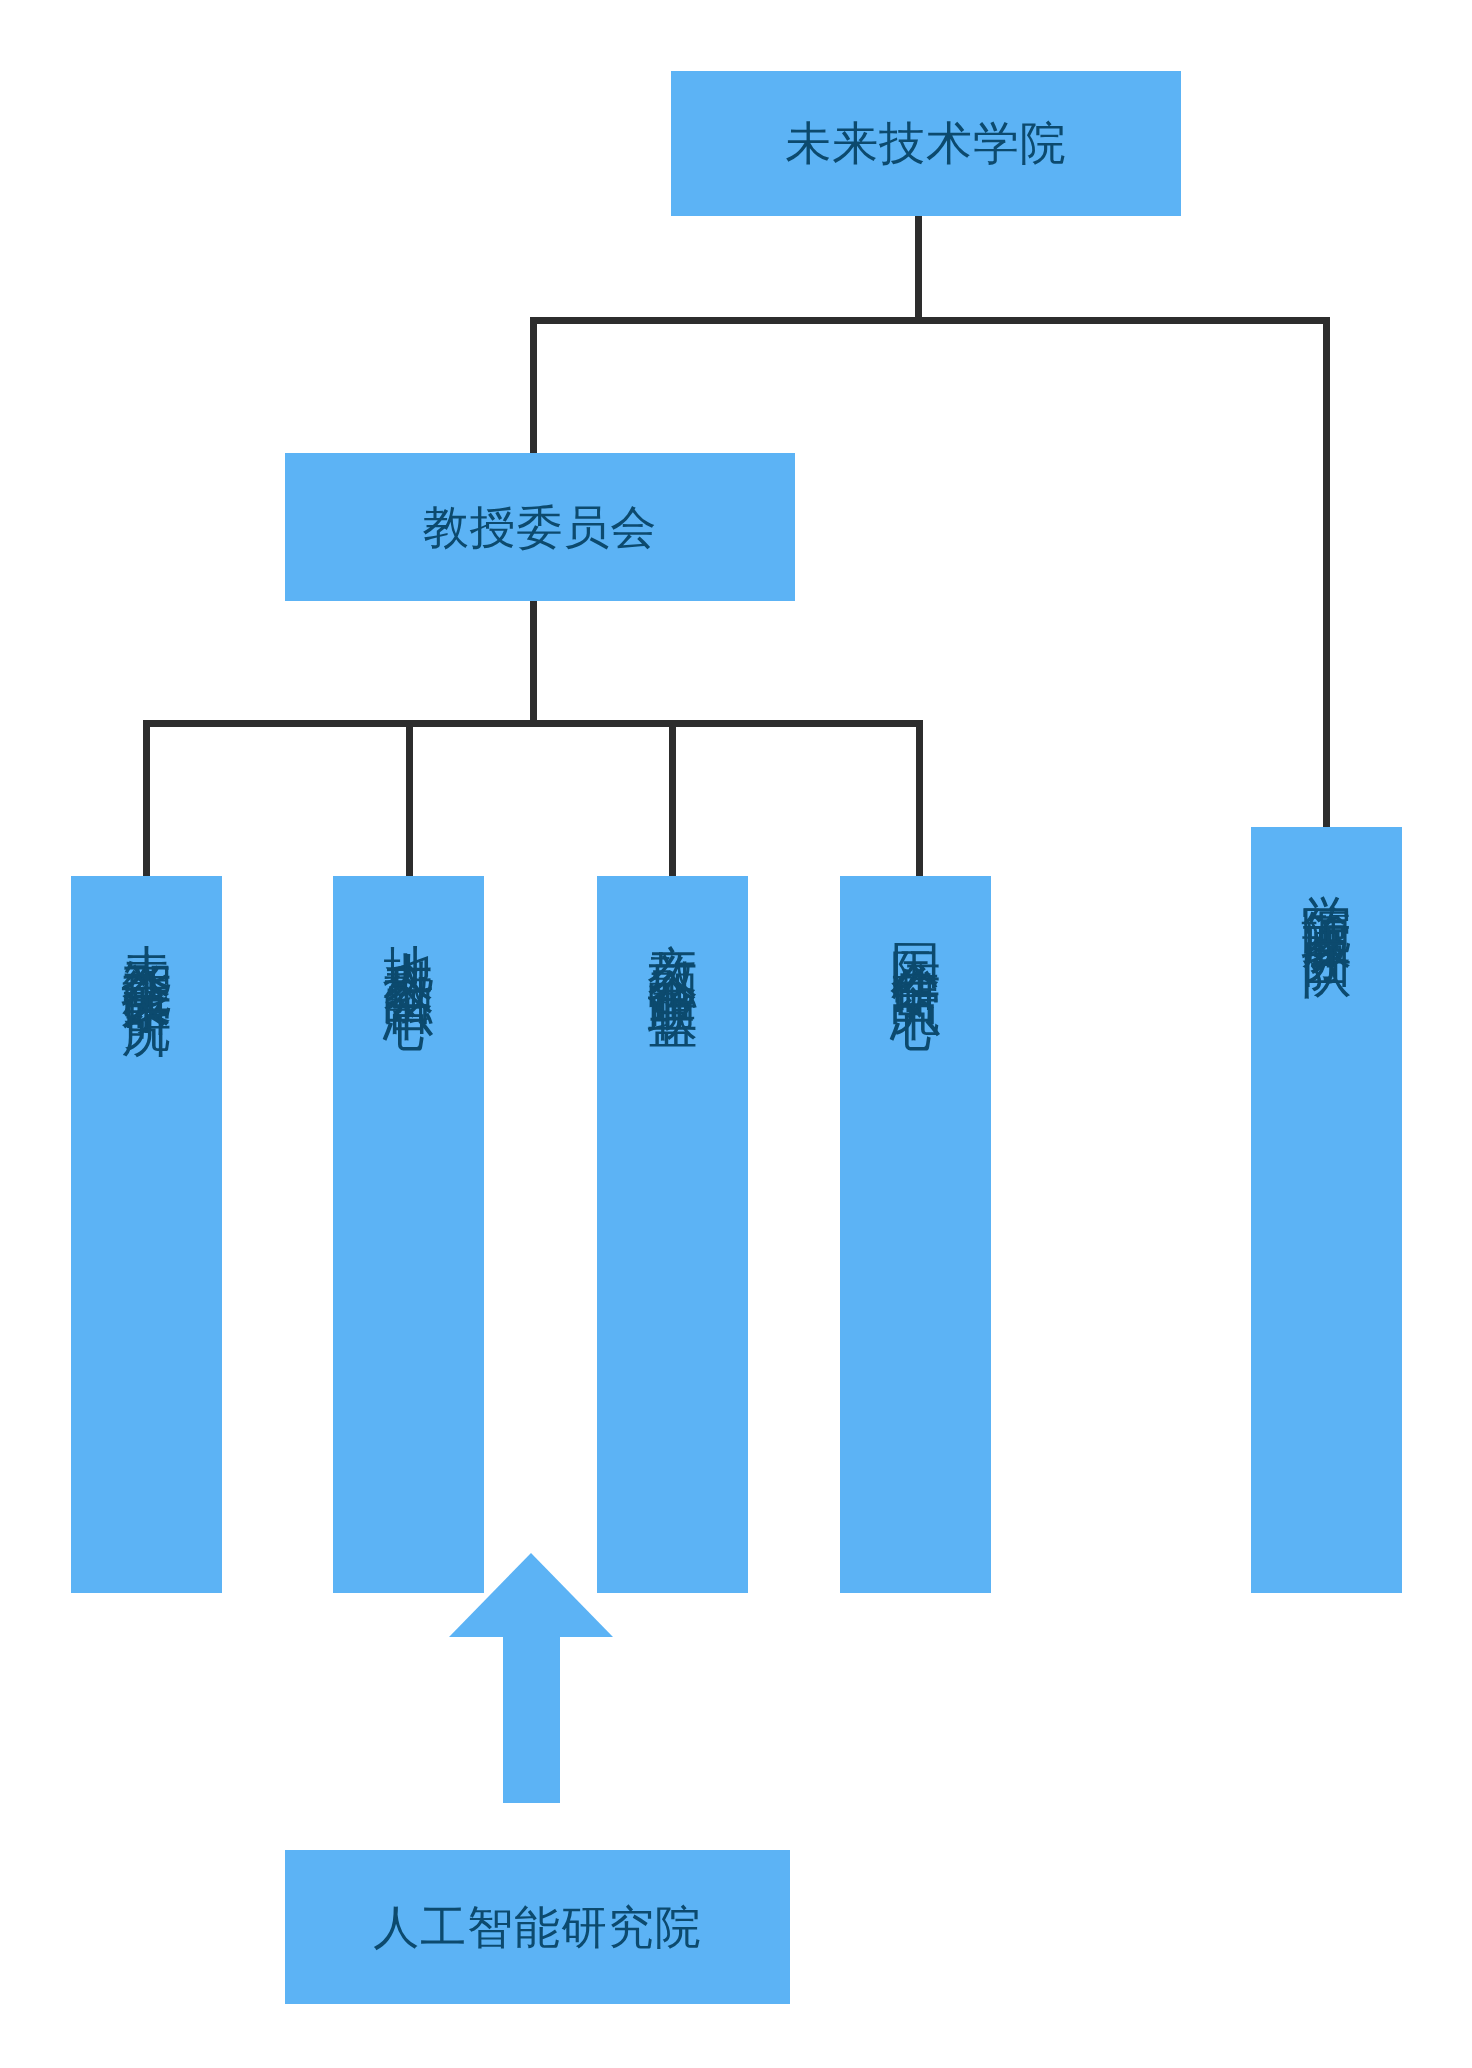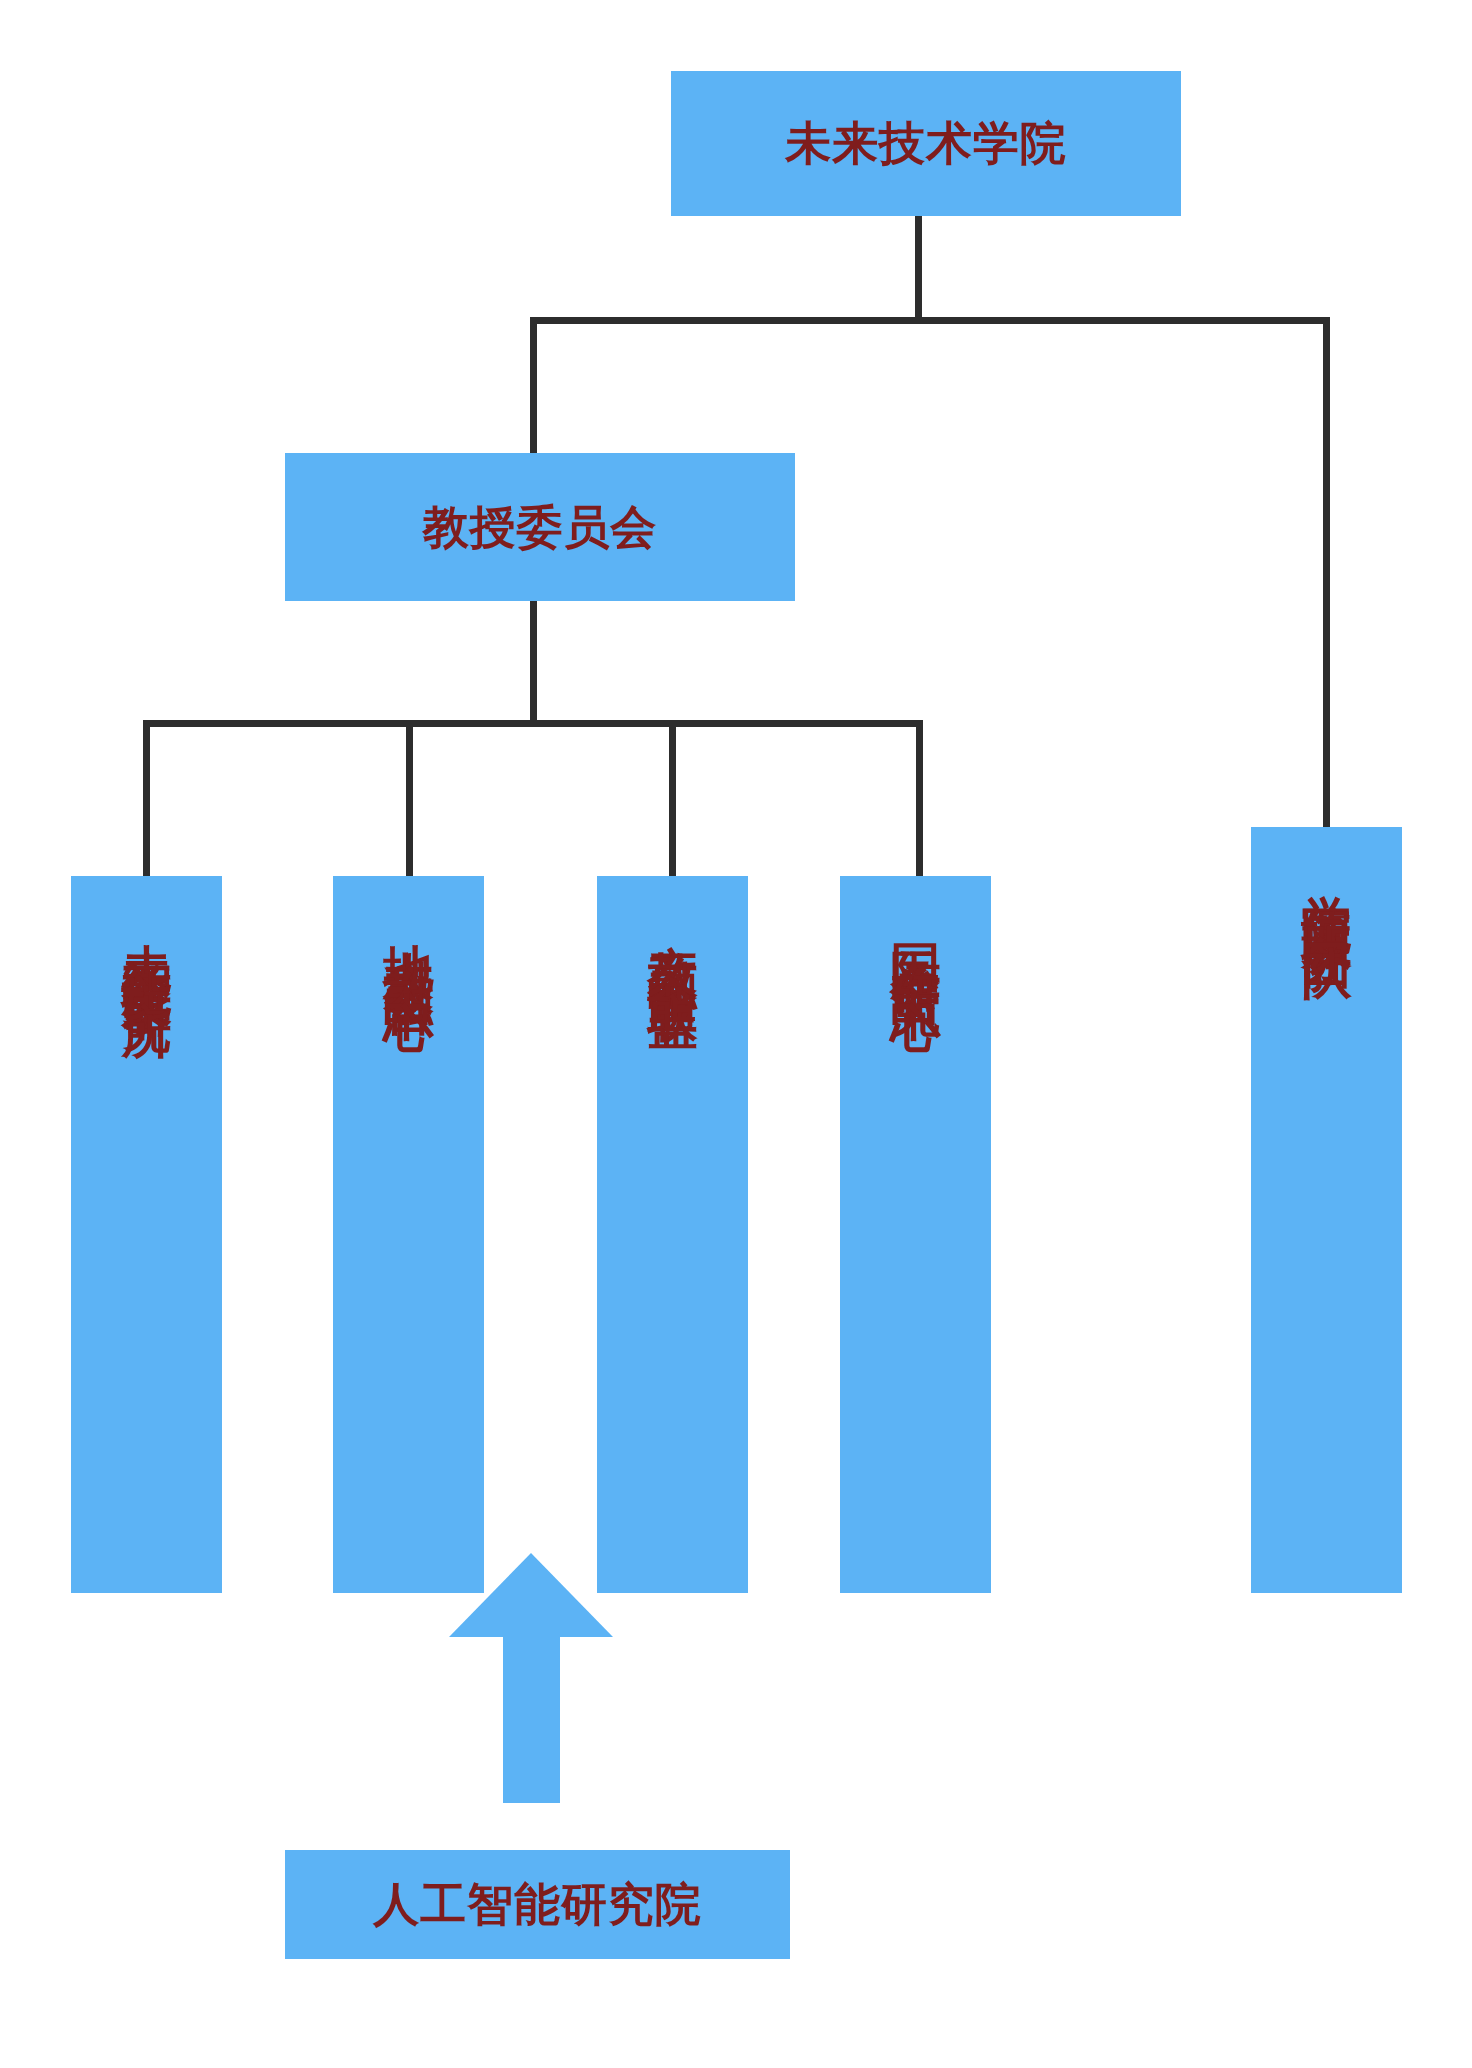--- a/index.html
+++ b/index.html
@@ -20,22 +20,22 @@
   .node {
     position: absolute;
     background: #5cb3f5;
     color: #2d2d2d;
     display: flex;
     align-items: center;
     justify-content: center;
     box-sizing: border-box;
   }
   .node-label {
-    font-weight: bold;
-    color: #7f1d1d;
+    font-weight: normal;
+    color: #0c4a6e;
     line-height: 1.02;
     letter-spacing: 0.02em;
     white-space: pre-line;
   }
   
   .h-node .node-label {
     writing-mode: horizontal-tb;
     font-size: 46px;
   }
   
@@ -114,17 +114,17 @@
     <span class="node-label">国际合作研究中心</span>
   </div>
 
   <div class="node v-node" style="left:1251px; top:827px; width:151px; height:766px;">
     <span class="node-label">学院管理服务团队</span>
   </div>
 
   <div class="arrow-head" style="left:449px; top:1553px; border-width:0 82px 84px 82px; border-bottom-color:#5cb3f5;"></div>
   <div class="arrow-shaft" style="left:503px; top:1635px; width:57px; height:168px;"></div>
 
-  <div class="node h-node" style="left:285px; top:1850px; width:505px; height:109px;">
+  <div class="node h-node" style="left:285px; top:1850px; width:505px; height:154px;">
     <span class="node-label">人工智能研究院</span>
   </div>
 
 </div>
 
 </body></html>

